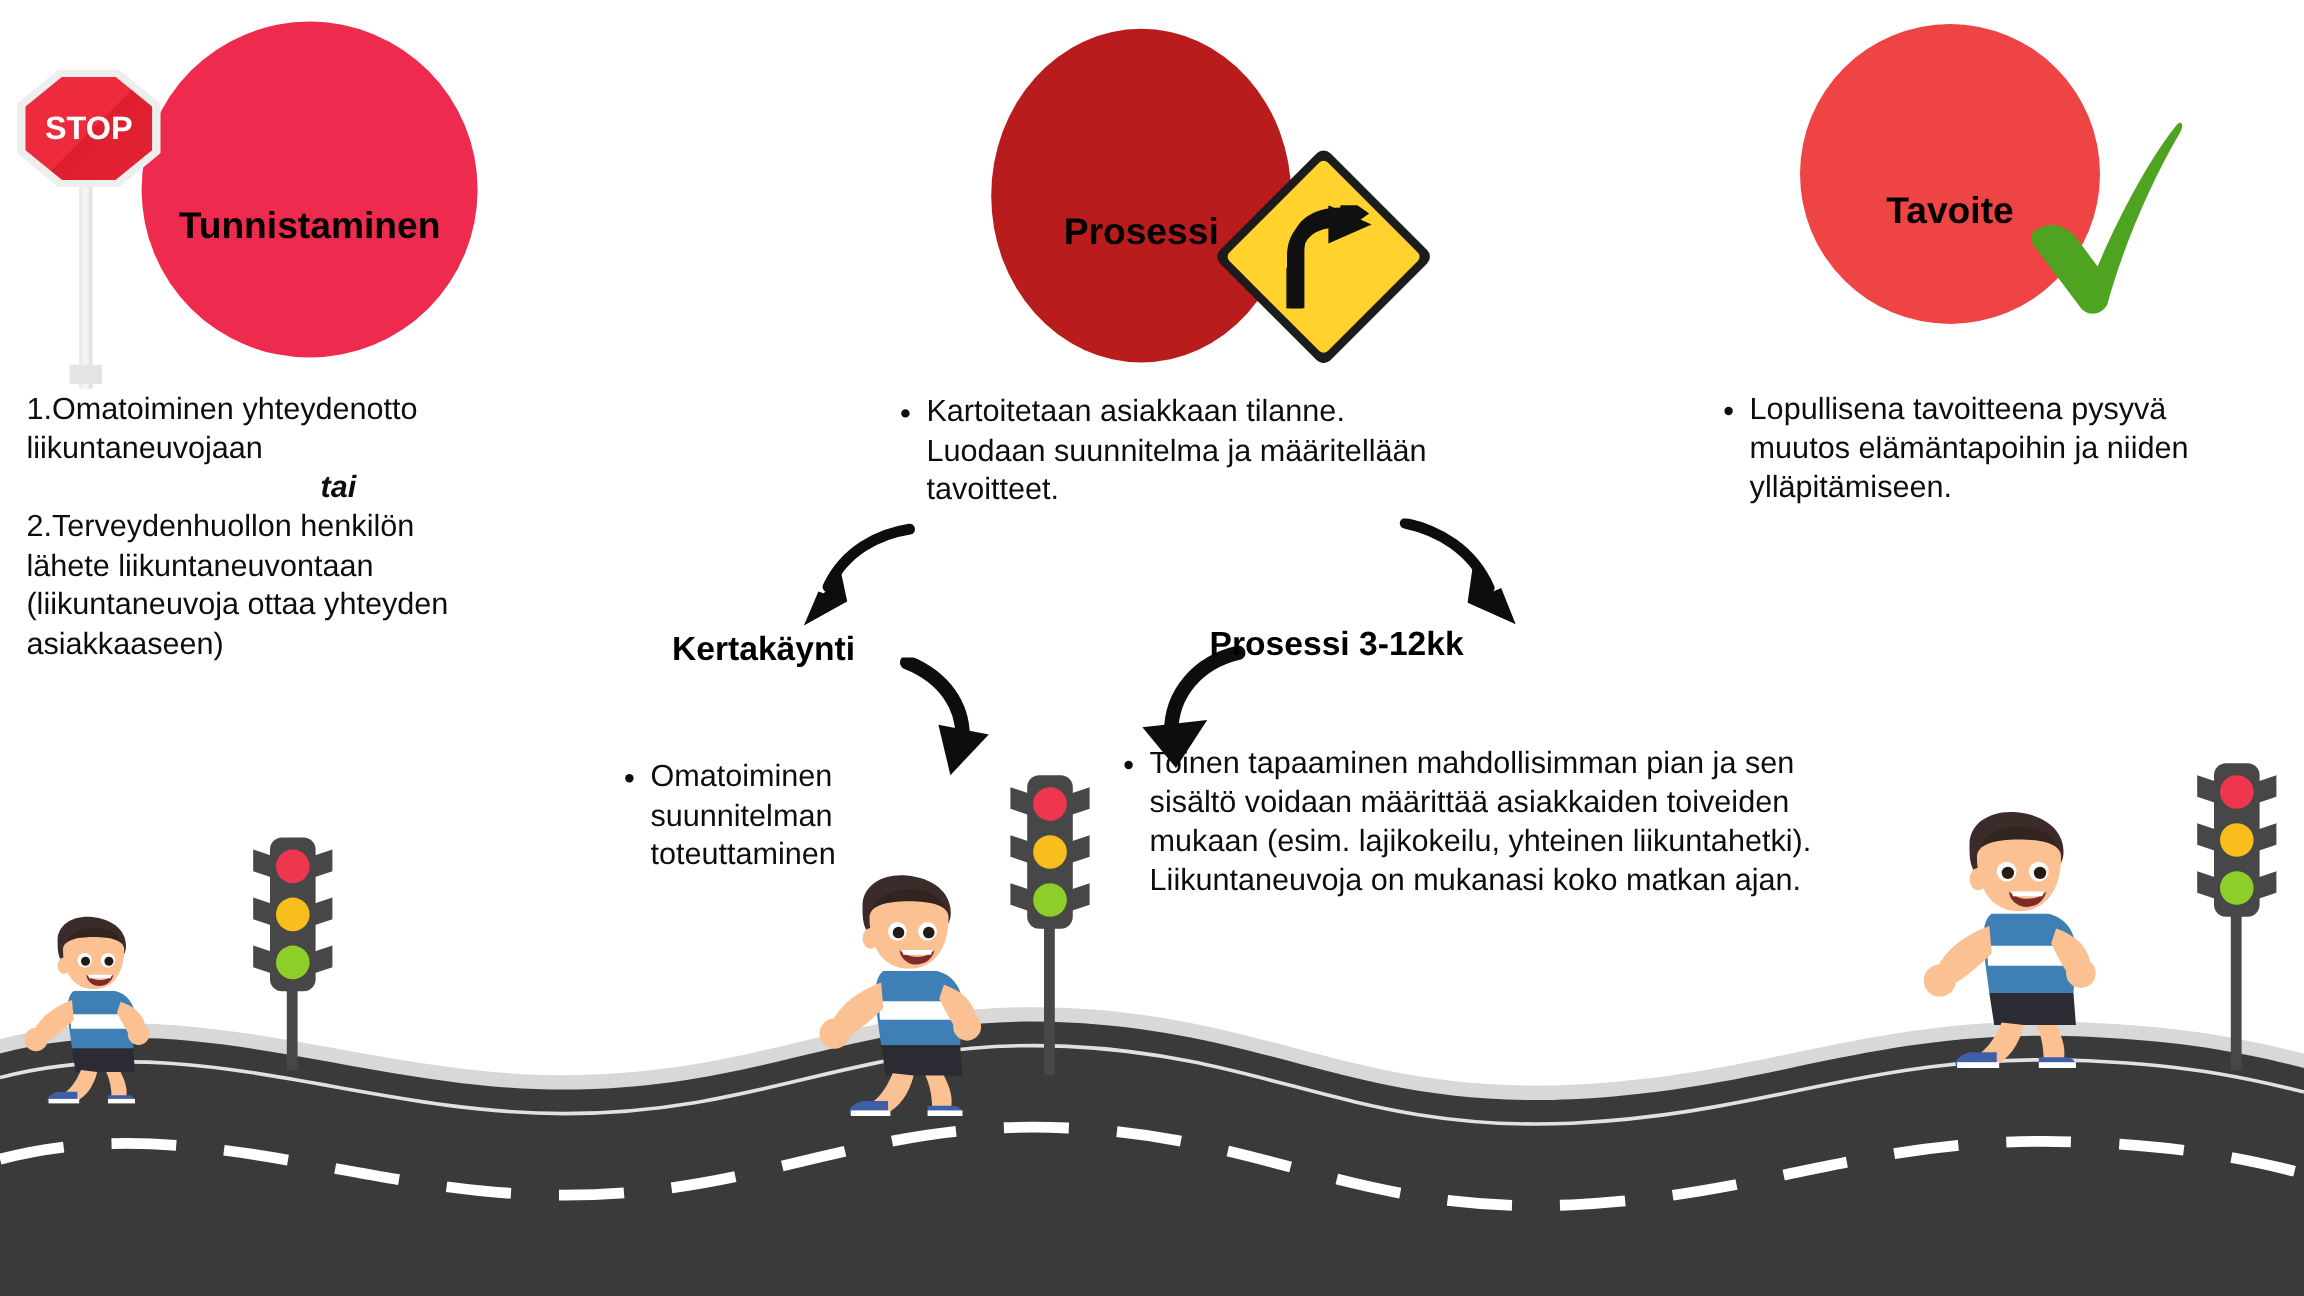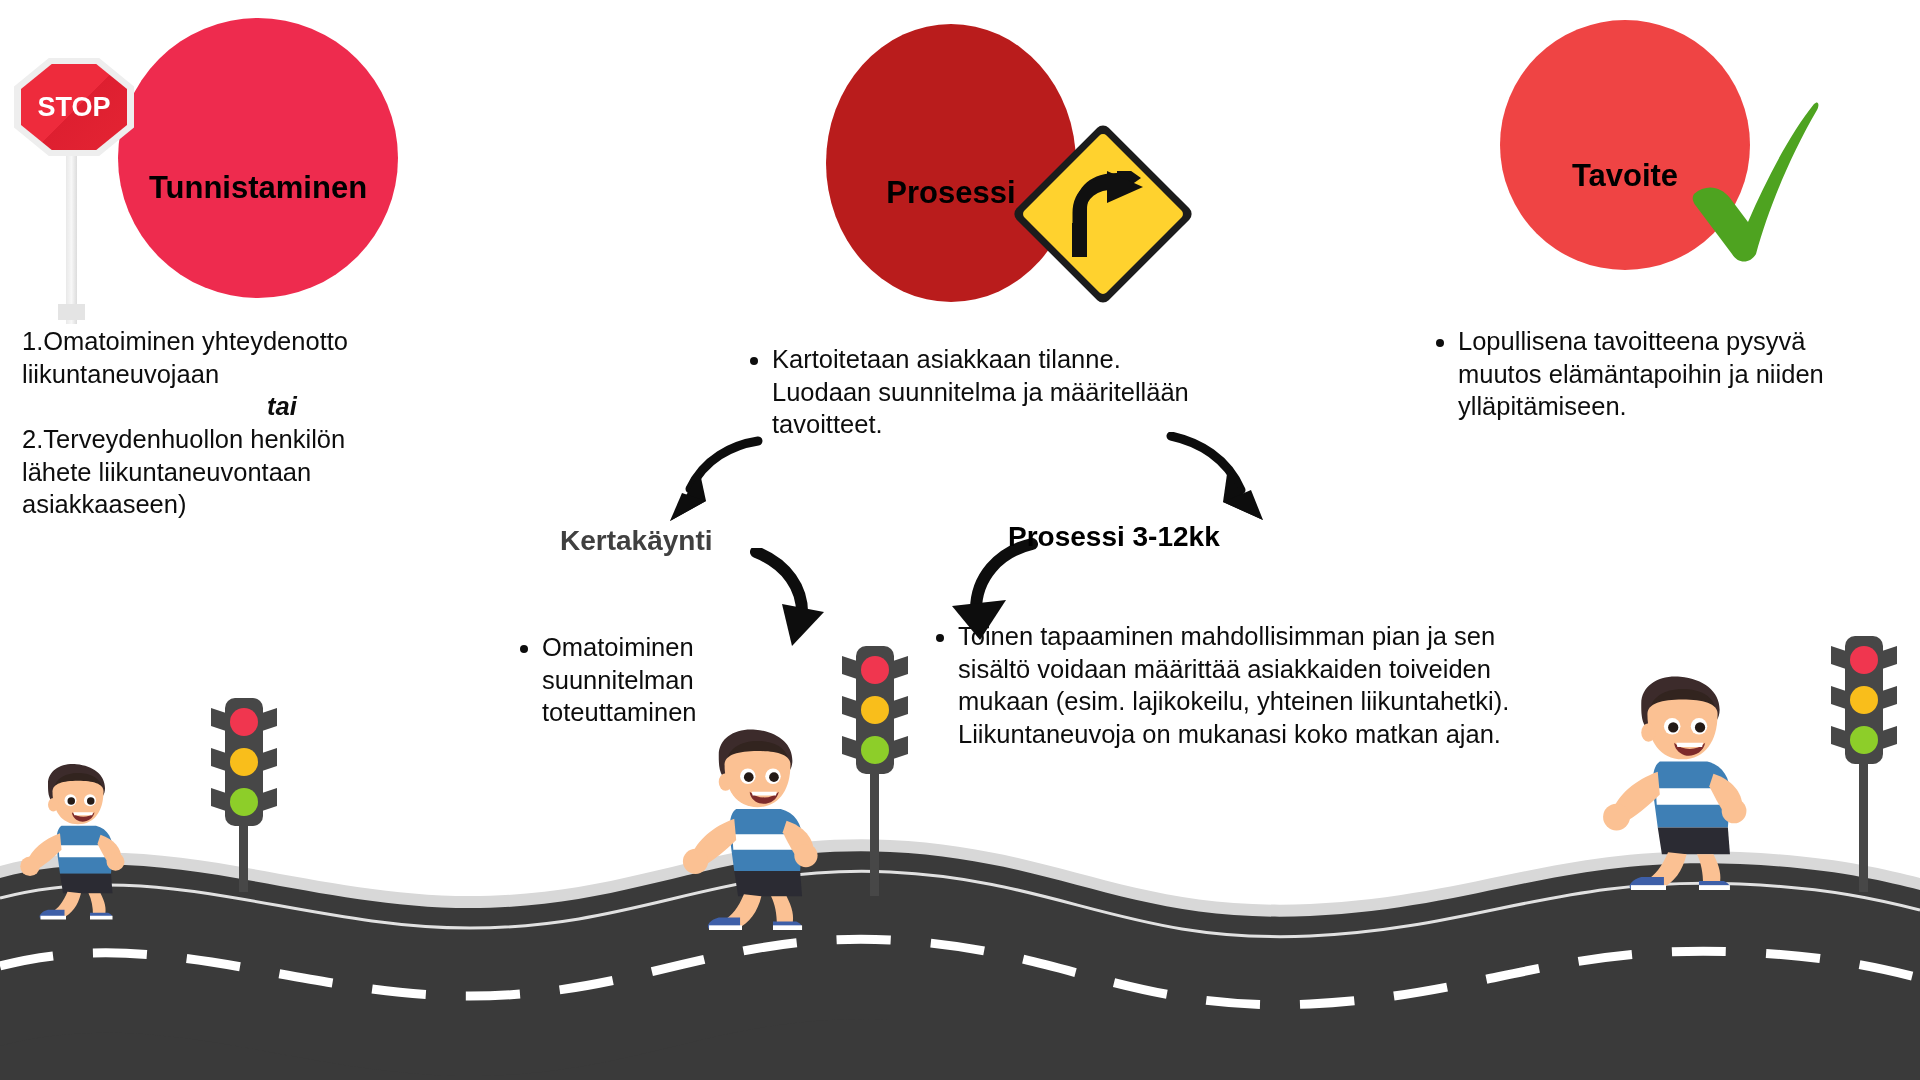--- a/index.html
+++ b/index.html
@@ -74,26 +74,26 @@
     position:absolute;color:#0d0d0d;
     font-family:"Liberation Sans", sans-serif;
     font-size:25.5px;line-height:1.28;
   }
   #left-text{left:22px;top:325px;width:520px;}
   #left-text .center-em{display:block;text-align:center;font-weight:bold;font-style:italic;}
 
   ul.bl{margin:0;padding:0 0 0 30px;list-style:disc;}
   ul.bl li{margin:0;padding:0;}
 
-  #mid-top-text{left:742px;top:343px;width:470px;font-size:25.5px;}
+  #mid-top-text{left:742px;top:327px;width:470px;font-size:25.5px;}
   #right-text{left:1428px;top:325px;width:420px;font-size:25.5px;}
 
   #kertakaynti-label{
     position:absolute;left:560px;top:525px;
-    font-size:28px;font-weight:bold;color:#404040;
+    font-size:28px;font-weight:bold;color:#000000;
     font-family:"Liberation Sans", sans-serif;
   }
   #prosessi-label{
     position:absolute;left:1008px;top:521px;
     font-size:28px;font-weight:bold;color:#000;
     font-family:"Liberation Sans", sans-serif;
   }
   #kertakaynti-text{left:512px;top:631px;width:250px;font-size:25.5px;}
   #prosessi-text{left:928px;top:620px;width:600px;font-size:25.5px;}
 
@@ -146,20 +146,21 @@
       <span class="stop-text">STOP</span>
     </div>
   </div>
 
   <div class="txt" id="left-text">
     <div>1.Omatoiminen yhteydenotto</div>
     <div>liikuntaneuvojaan</div>
     <span class="center-em">tai</span>
     <div>2.Terveydenhuollon henkilön</div>
     <div>lähete liikuntaneuvontaan</div>
+    <div>(liikuntaneuvoja ottaa yhteyden</div>
     <div>asiakkaaseen)</div>
   </div>
 
   <div class="circle" id="circle-yellow">
     <span class="circle-label">Prosessi</span>
   </div>
 
   <div id="curve-sign">
     <div class="diamond-out"></div>
     <div class="diamond-in"></div>

